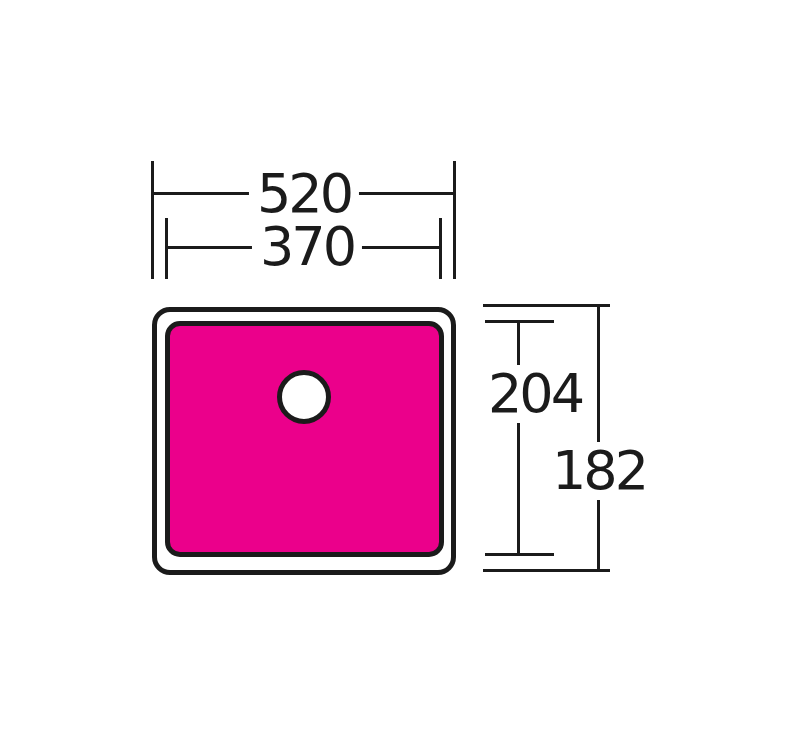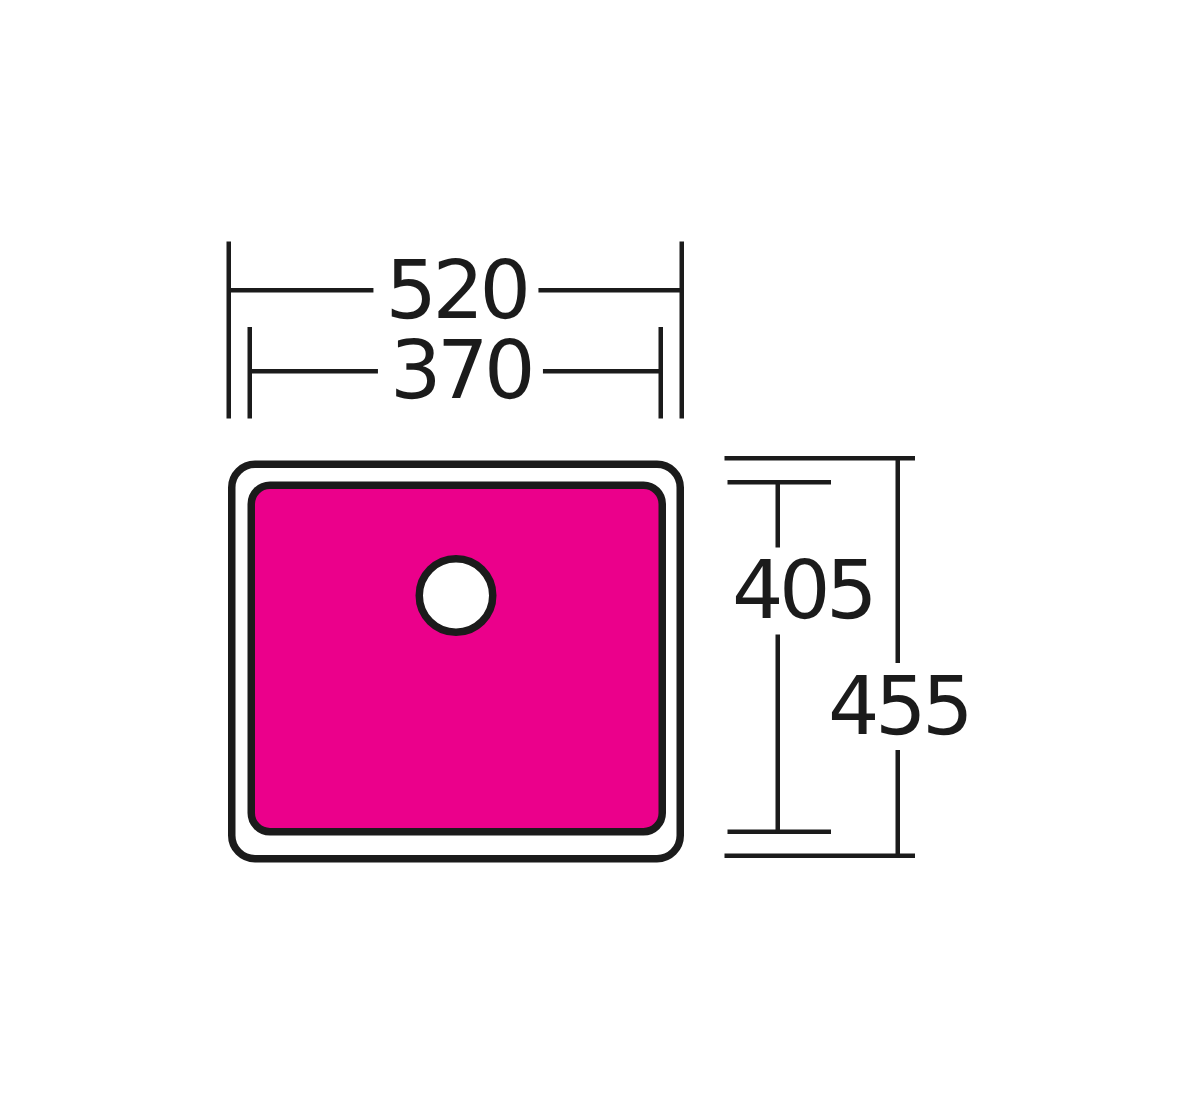--- a/index.html
+++ b/index.html
@@ -96,20 +96,20 @@
   <div class="line dimline-470"></div>
   <div class="dim-label label-470">370</div>
 
   <div class="outer-rim"></div>
   <div class="basin" style="background-color: rgb(235, 0, 139);"></div>
   <div class="drain-hole"></div>
 
   <div class="line tick-455-top"></div>
   <div class="line tick-455-bottom"></div>
   <div class="line vline-455"></div>
-  <div class="dim-label label-455">455</div>
+  <div class="dim-label label-455">182</div>
 
   <div class="line tick-405-top"></div>
   <div class="line tick-405-bottom"></div>
   <div class="line vline-405"></div>
-  <div class="dim-label label-405">405</div>
+  <div class="dim-label label-405">204</div>
 
 </div>
 
 </body></html>

